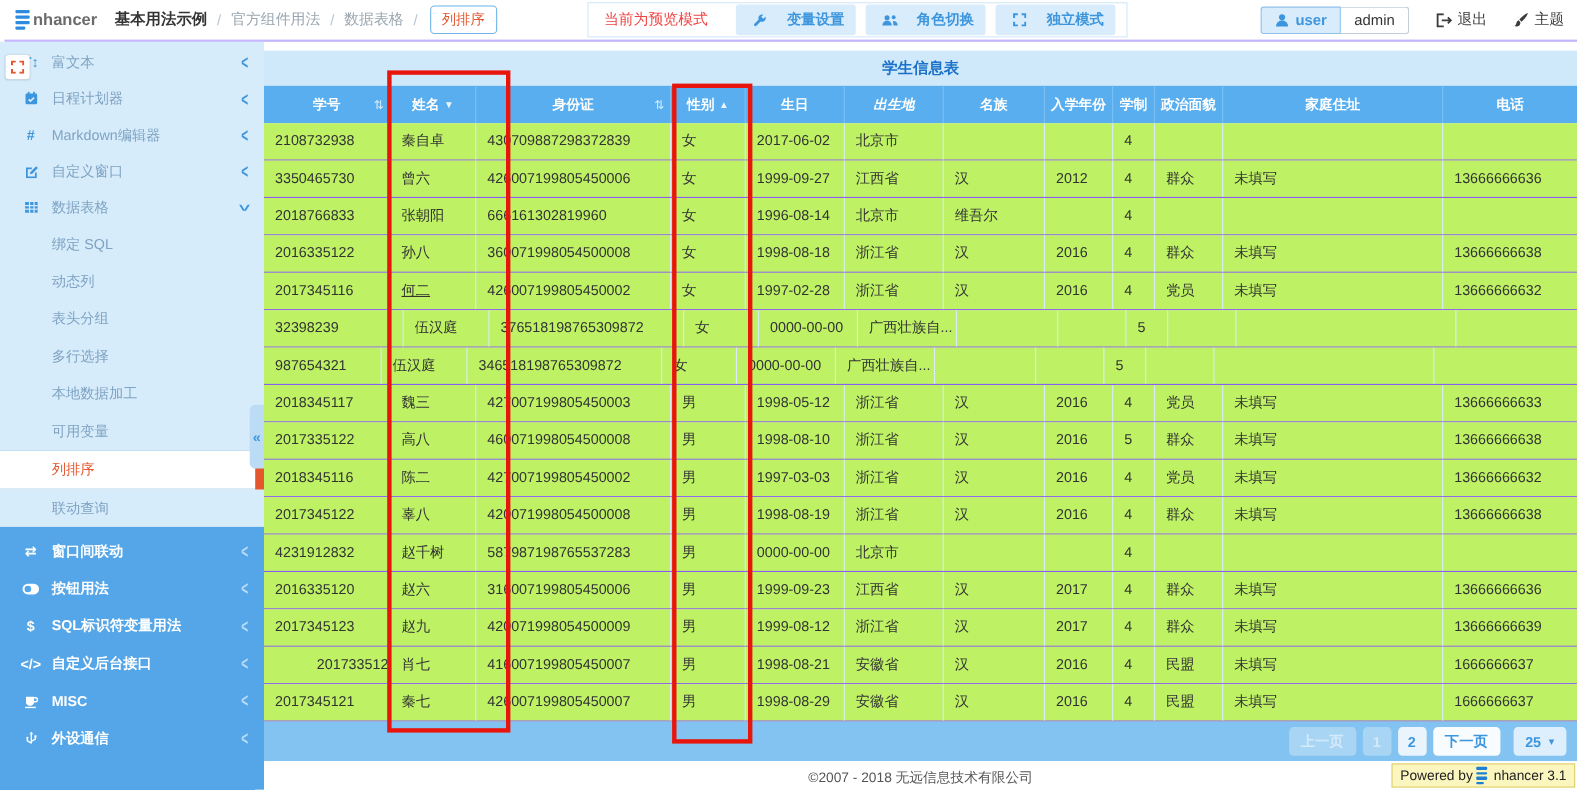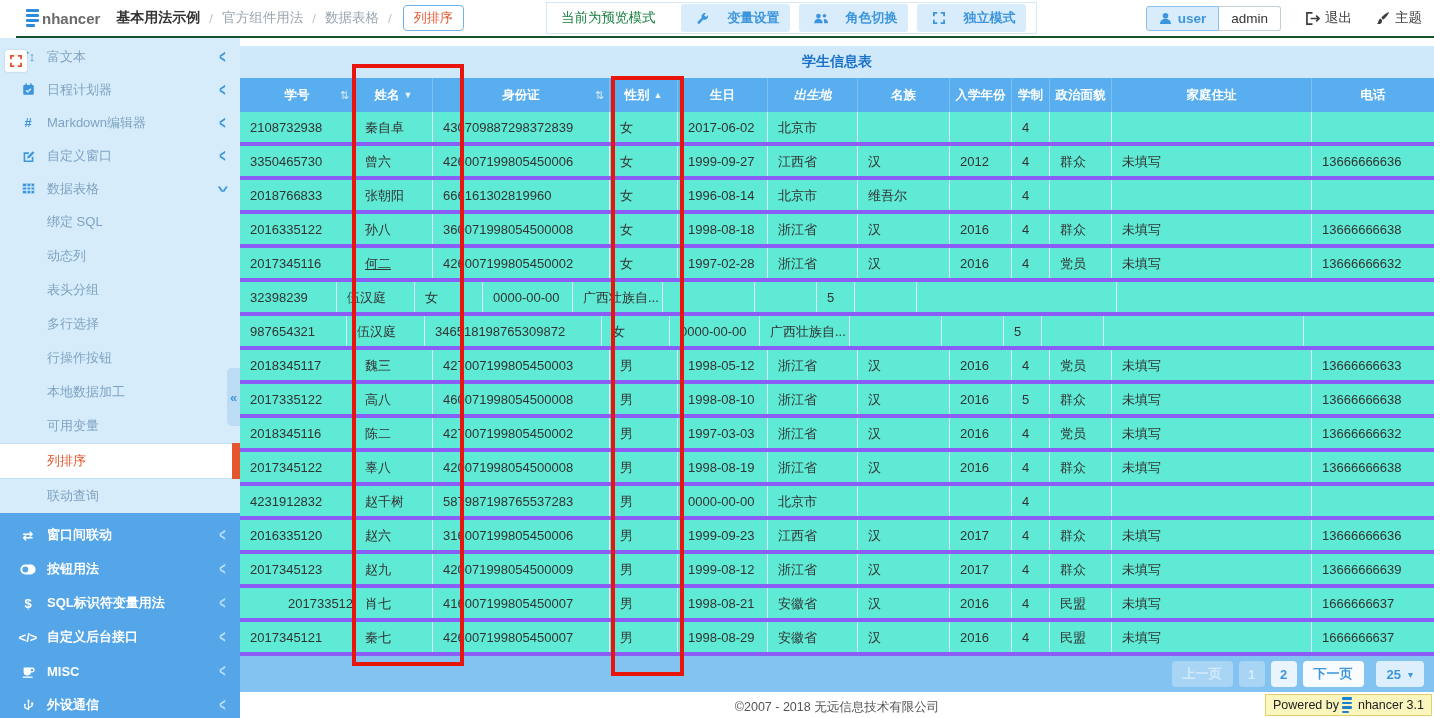--- a/index.html
+++ b/index.html
@@ -1,37 +1,37 @@
 <!DOCTYPE html>
 <html><head>
 <meta charset="utf-8">
 <style>
   html,body{margin:0;padding:0}
   body{
     width:1434px;height:718px;position:relative;overflow:hidden;background:#fff;
     font-family:"Liberation Sans","DejaVu Sans",sans-serif;color:#333;
   }
   
-  .topnav{position:absolute;top:0;left:16px;right:0;height:36px;background:#fff;
-    border-bottom:2px solid #14532d;display:flex;align-items:center;z-index:10}
+  .topnav{position:absolute;top:0;left:4px;right:0;height:36px;background:#fff;
+    border-bottom:2px solid #c4b5fd;display:flex;align-items:center;z-index:10}
   .logo{display:flex;align-items:center;padding:0 16px 0 10px}
   .logo-bars{display:flex;flex-direction:column;gap:2px;margin-right:3px}
   .logo-bars i{display:block;height:3px;background:#2d8ce0;border-radius:1px}
   .logo-bars i:nth-child(1){width:13px}.logo-bars i:nth-child(2){width:13px}
   .logo-bars i:nth-child(3){width:13px}.logo-bars i:nth-child(4){width:9px}
   .logo-text{font-size:15px;font-weight:bold;color:#6b6b6b}
   .crumbs{display:flex;align-items:center;gap:9px;font-size:13.5px}
   .crumb-root{font-weight:bold;color:#333;font-size:14px}
   .crumb-sep{color:#b9c6d0}
   .crumb{color:#9aa6b0}
   .crumb-current{color:#e4572e;border:1px solid #6fb3e8;border-radius:4px;padding:3px 10px;
     font-size:13px;margin-left:2px;background:#fff;cursor:pointer}
   .preview-group{position:absolute;left:530px;top:2px;height:30px;display:flex;align-items:center;
     gap:9px;border:1px solid #d3e8f8;padding:0 10px 0 14px;background:#fff}
-  .preview-label{color:#15803d;font-size:13.5px;margin-right:16px}
+  .preview-label{color:#ef4444;font-size:13.5px;margin-right:16px}
   .pbtn{display:flex;align-items:center;gap:6px;background:#d9ecfb;color:#3d96dd;font-weight:bold;
     font-size:13px;border:none;border-radius:3px;padding:5px 10px;cursor:pointer;
     font-family:inherit}
   .nav-right{position:absolute;right:12px;top:0;height:36px;display:flex;align-items:center;gap:24px}
   .seg{display:flex}
   .seg-user{display:flex;align-items:center;gap:6px;background:#d9ecfb;border:1px solid #8fc0ea;
     color:#3d96dd;font-weight:bold;font-size:13.5px;padding:4px 12px;border-radius:3px 0 0 3px;cursor:pointer}
   .seg-admin{background:#fff;border:1px solid #c3cfd8;border-left:none;color:#333;font-size:13.5px;
     padding:4px 12px;border-radius:0 3px 3px 0;cursor:pointer;display:flex;align-items:center}
   .nav-link{display:flex;align-items:center;gap:5px;color:#3c3c3c;font-size:13.5px;cursor:pointer}
@@ -64,21 +64,21 @@
   
   .content{position:absolute;left:240px;top:38px;right:0;bottom:0;display:flex;flex-direction:column;background:#fff}
   .title-bar{height:32px;margin-top:8px;background:#cfe9fb;display:flex;align-items:center;justify-content:center;
     font-size:14px;font-weight:bold;color:#1b72c8}
   .thead{height:34px;background:#58aeee;display:flex}
   .th{color:#fff;font-weight:bold;font-size:12.5px;display:flex;align-items:center;justify-content:center;
     position:relative;border-right:1px solid #7cc0f3;box-sizing:border-box;cursor:pointer}
   .th:last-child{border-right:none}
   .sort-right{position:absolute;right:5px;font-size:11px;color:#d6ecfb;font-weight:normal}
   .sort-inline{font-size:9px;margin-left:4px;color:#eaf5fd}
-  .tr{height:34px;display:flex;background:#5eead4;border-bottom:4px solid #8b5cf6;box-sizing:border-box}
+  .tr{height:34px;display:flex;background:#bef264;border-bottom:1px solid #8b5cf6;box-sizing:border-box}
   .td{font-size:13px;color:#333;line-height:32px;padding-left:10px;border-right:1px solid #d9ebf9;
     white-space:nowrap;overflow:hidden;box-sizing:border-box}
   .td:last-child{border-right:none}
   .strip{height:36px;background:#82c3f2;display:flex;align-items:center;justify-content:flex-end;
     gap:6px;padding-right:10px}
   .pg{height:26px;min-width:26px;border-radius:4px;display:flex;align-items:center;justify-content:center;
     font-size:13px;font-weight:bold;padding:0 11px;cursor:pointer;box-sizing:border-box}
   .pg.num{padding:0;width:26px}
   .pg.dis{background:#a9d5f4;color:#d3eafb}
   .pg.cur{background:#e9f4fd;color:#3d96dd}
@@ -235,23 +235,20 @@
       <div class="sub-item">
         <span class="lbl">动态列</span>
       </div>
       <div class="sub-item">
         <span class="lbl">表头分组</span>
       </div>
       <div class="sub-item">
         <span class="lbl">多行选择</span>
       </div>
       <div class="sub-item">
-        <span class="lbl">行操作按钮</span>
-      </div>
-      <div class="sub-item">
         <span class="lbl">本地数据加工</span>
       </div>
       <div class="sub-item">
         <span class="lbl">可用变量</span>
       </div>
       <div class="sub-item active">
         <span class="lbl">列排序</span>
       </div>
       <div class="sub-item">
         <span class="lbl">联动查询</span>
@@ -423,22 +420,23 @@
         <div class="td" style="width: 90px;">1997-02-28</div>
         <div class="td" style="width: 90px;">浙江省</div>
         <div class="td" style="width: 92px;">汉</div>
         <div class="td" style="width: 62px;">2016</div>
         <div class="td" style="width: 38px;">4</div>
         <div class="td" style="width: 62px;">党员</div>
         <div class="td" style="width: 200px;">未填写</div>
         <div class="td" style="flex: 1 1 0%;">13666666632</div>
       </div>
       <div class="tr">
-        <div class="td" style="width: 97px;">32398239</div>
+        <div class="td" style="width: 127px;">32398239</div>
         <div class="td" style="width: 78px;">伍汉庭</div>
+        <div class="td" style="width: 177px;">376518198765309872</div>
         <div class="td" style="width: 68px;">女</div>
         <div class="td" style="width: 90px;">0000-00-00</div>
         <div class="td" style="width: 90px;">广西壮族自...</div>
         <div class="td" style="width: 92px;"></div>
         <div class="td" style="width: 62px;"></div>
         <div class="td" style="width: 38px;">5</div>
         <div class="td" style="width: 62px;"></div>
         <div class="td" style="width: 200px;"></div>
         <div class="td" style="flex: 1 1 0%;"></div>
       </div>

